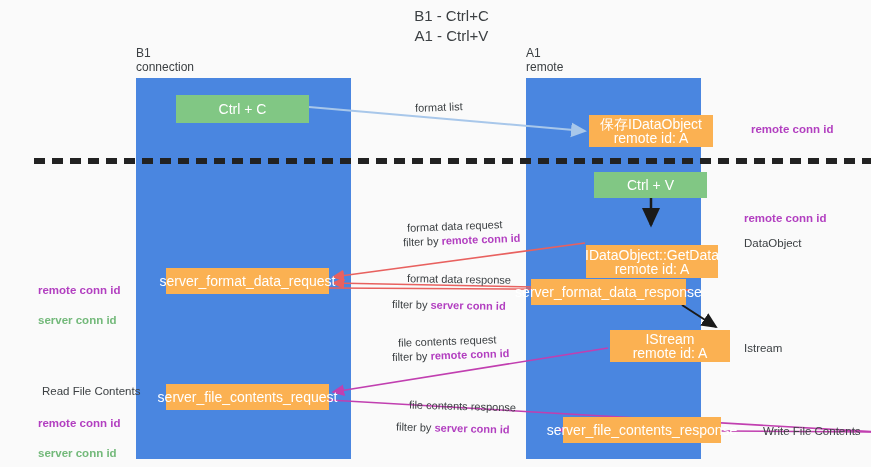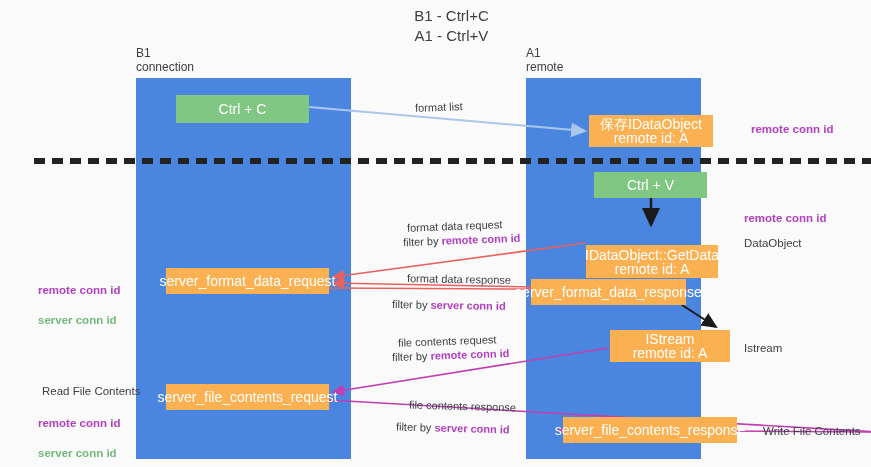--- a/index.html
+++ b/index.html
@@ -70,21 +70,21 @@
   .node.orange { background: #fbb152; }
 
   #node-ctrl-c   { left: 160px; top: 95px;  width: 133px; height: 28px; }
   #node-idataobj { left: 573px; top: 115px; width: 124px; height: 32px; }
   #node-ctrl-v   { left: 578px; top: 172px; width: 113px; height: 26px; }
   #node-getdata  { left: 570px; top: 228px; width: 132px; height: 33px; margin-top: 17px; }
   #node-sfdreq   { left: 150px; top: 268px; width: 163px; height: 26px; }
   #node-sfdres   { left: 515px; top: 279px; width: 155px; height: 26px; }
   #node-istream  { left: 594px; top: 330px; width: 120px; height: 32px; }
   #node-sfcreq   { left: 150px; top: 384px; width: 163px; height: 26px; }
-  #node-sfcres   { left: 547px; top: 417px; width: 174px; height: 26px; }
+  #node-sfcres   { left: 547px; top: 417px; width: 158px; height: 26px; }
 
   
   .side {
     font-size: 11.5px;
     line-height: 15px;
     white-space: pre-line;
   }
   .side.purple { color: #b23fc0; font-weight: bold; }
   .side.plain  { color: #3c4043; }
   .side .p { color: #b23fc0; font-weight: bold; }

